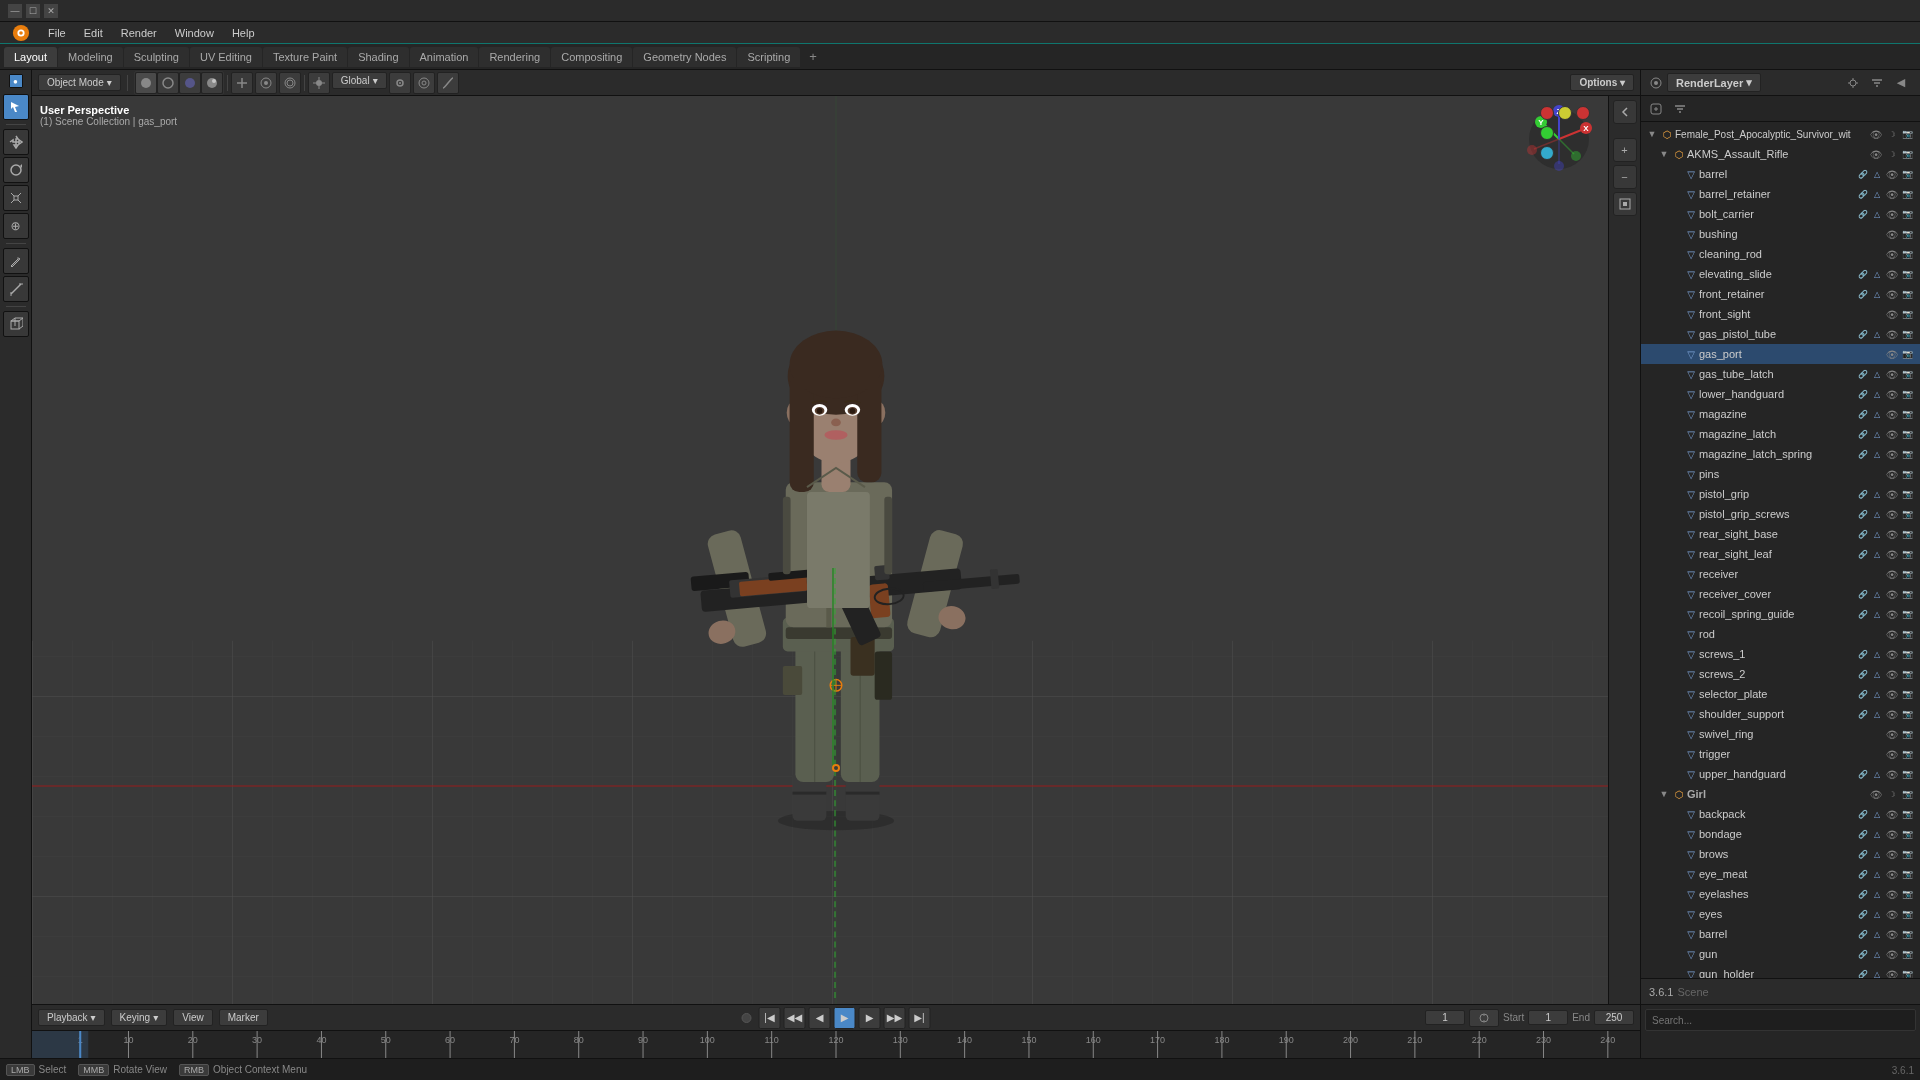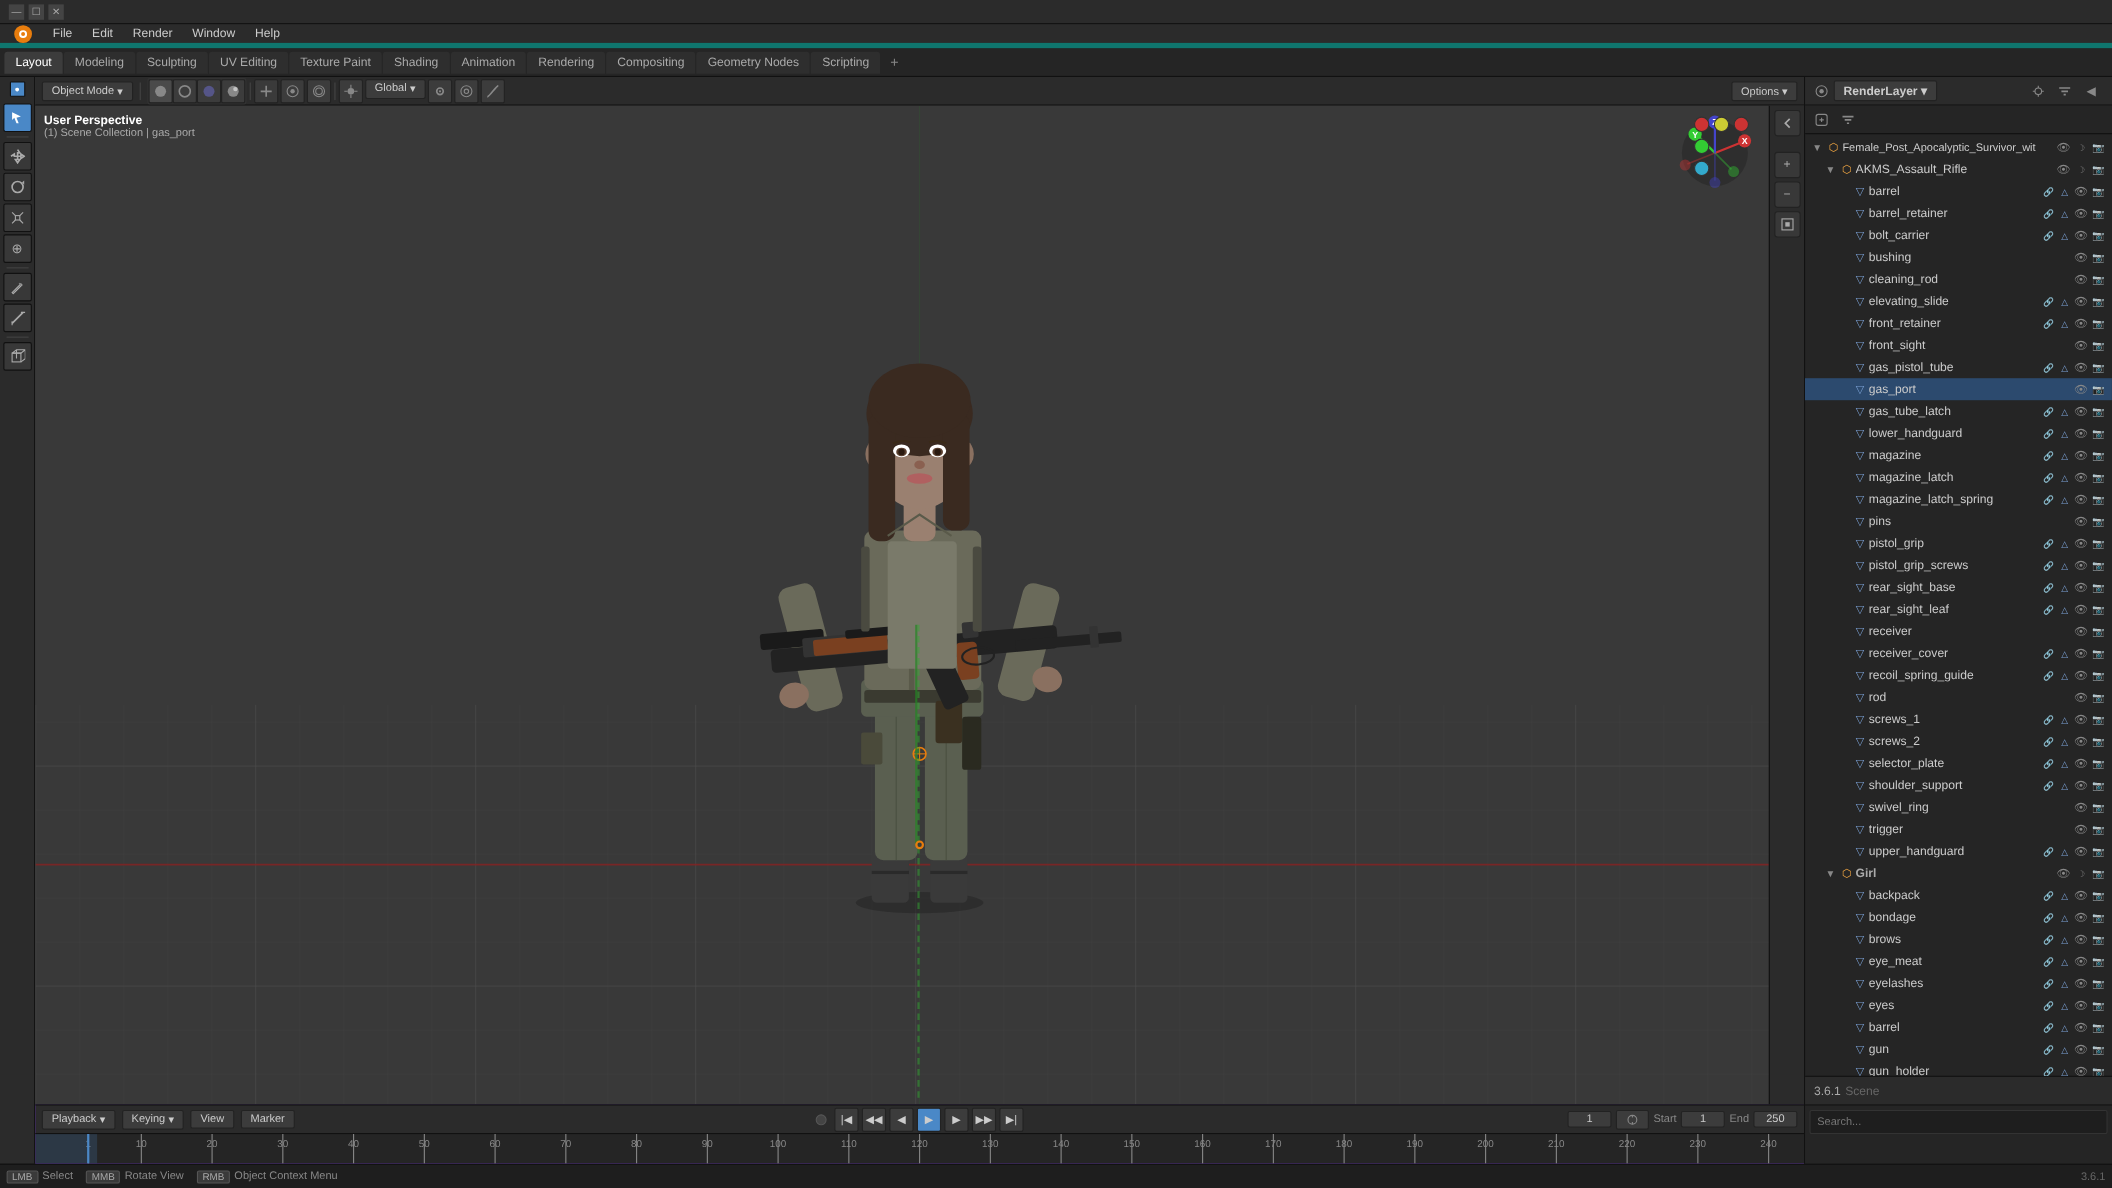--- a/index.html
+++ b/index.html
@@ -38,21 +38,21 @@
     }
 
     
     #menu-bar {
       background: #2b2b2b;
       height: 22px;
       display: flex;
       align-items: center;
       padding: 0 4px;
       gap: 2px;
-      border-bottom: 5px solid #0f766e;
+      border-bottom: 1px solid #0f766e;
       flex-shrink: 0;
     }
     .menu-item {
       padding: 2px 8px;
       color: #ccc;
       cursor: pointer;
       border-radius: 2px;
       font-size: 11px;
     }
 
@@ -146,21 +146,21 @@
       padding: 2px 8px;
       background: #3c3c3c;
       border: 1px solid #222;
       border-radius: 2px;
       color: #ccc;
       cursor: pointer;
       font-size: 10px;
       display: flex; align-items: center; gap: 3px;
     }
     .vp-separator { width: 1px; height: 16px; background: #444; }
-    .vp-right { margin-left: auto; display: flex; align-items: flex-end; gap: 4px; }
+    .vp-right { margin-left: auto; display: flex; align-items: flex-end; gap: 4px; font-weight: bold; }
     .vp-icon-btn {
       width: 22px; height: 22px;
       background: #3c3c3c;
       border: 1px solid #222;
       border-radius: 2px;
       display: flex; align-items: center; justify-content: center;
       cursor: pointer;
       color: #aaa;
       font-size: 11px;
     }

